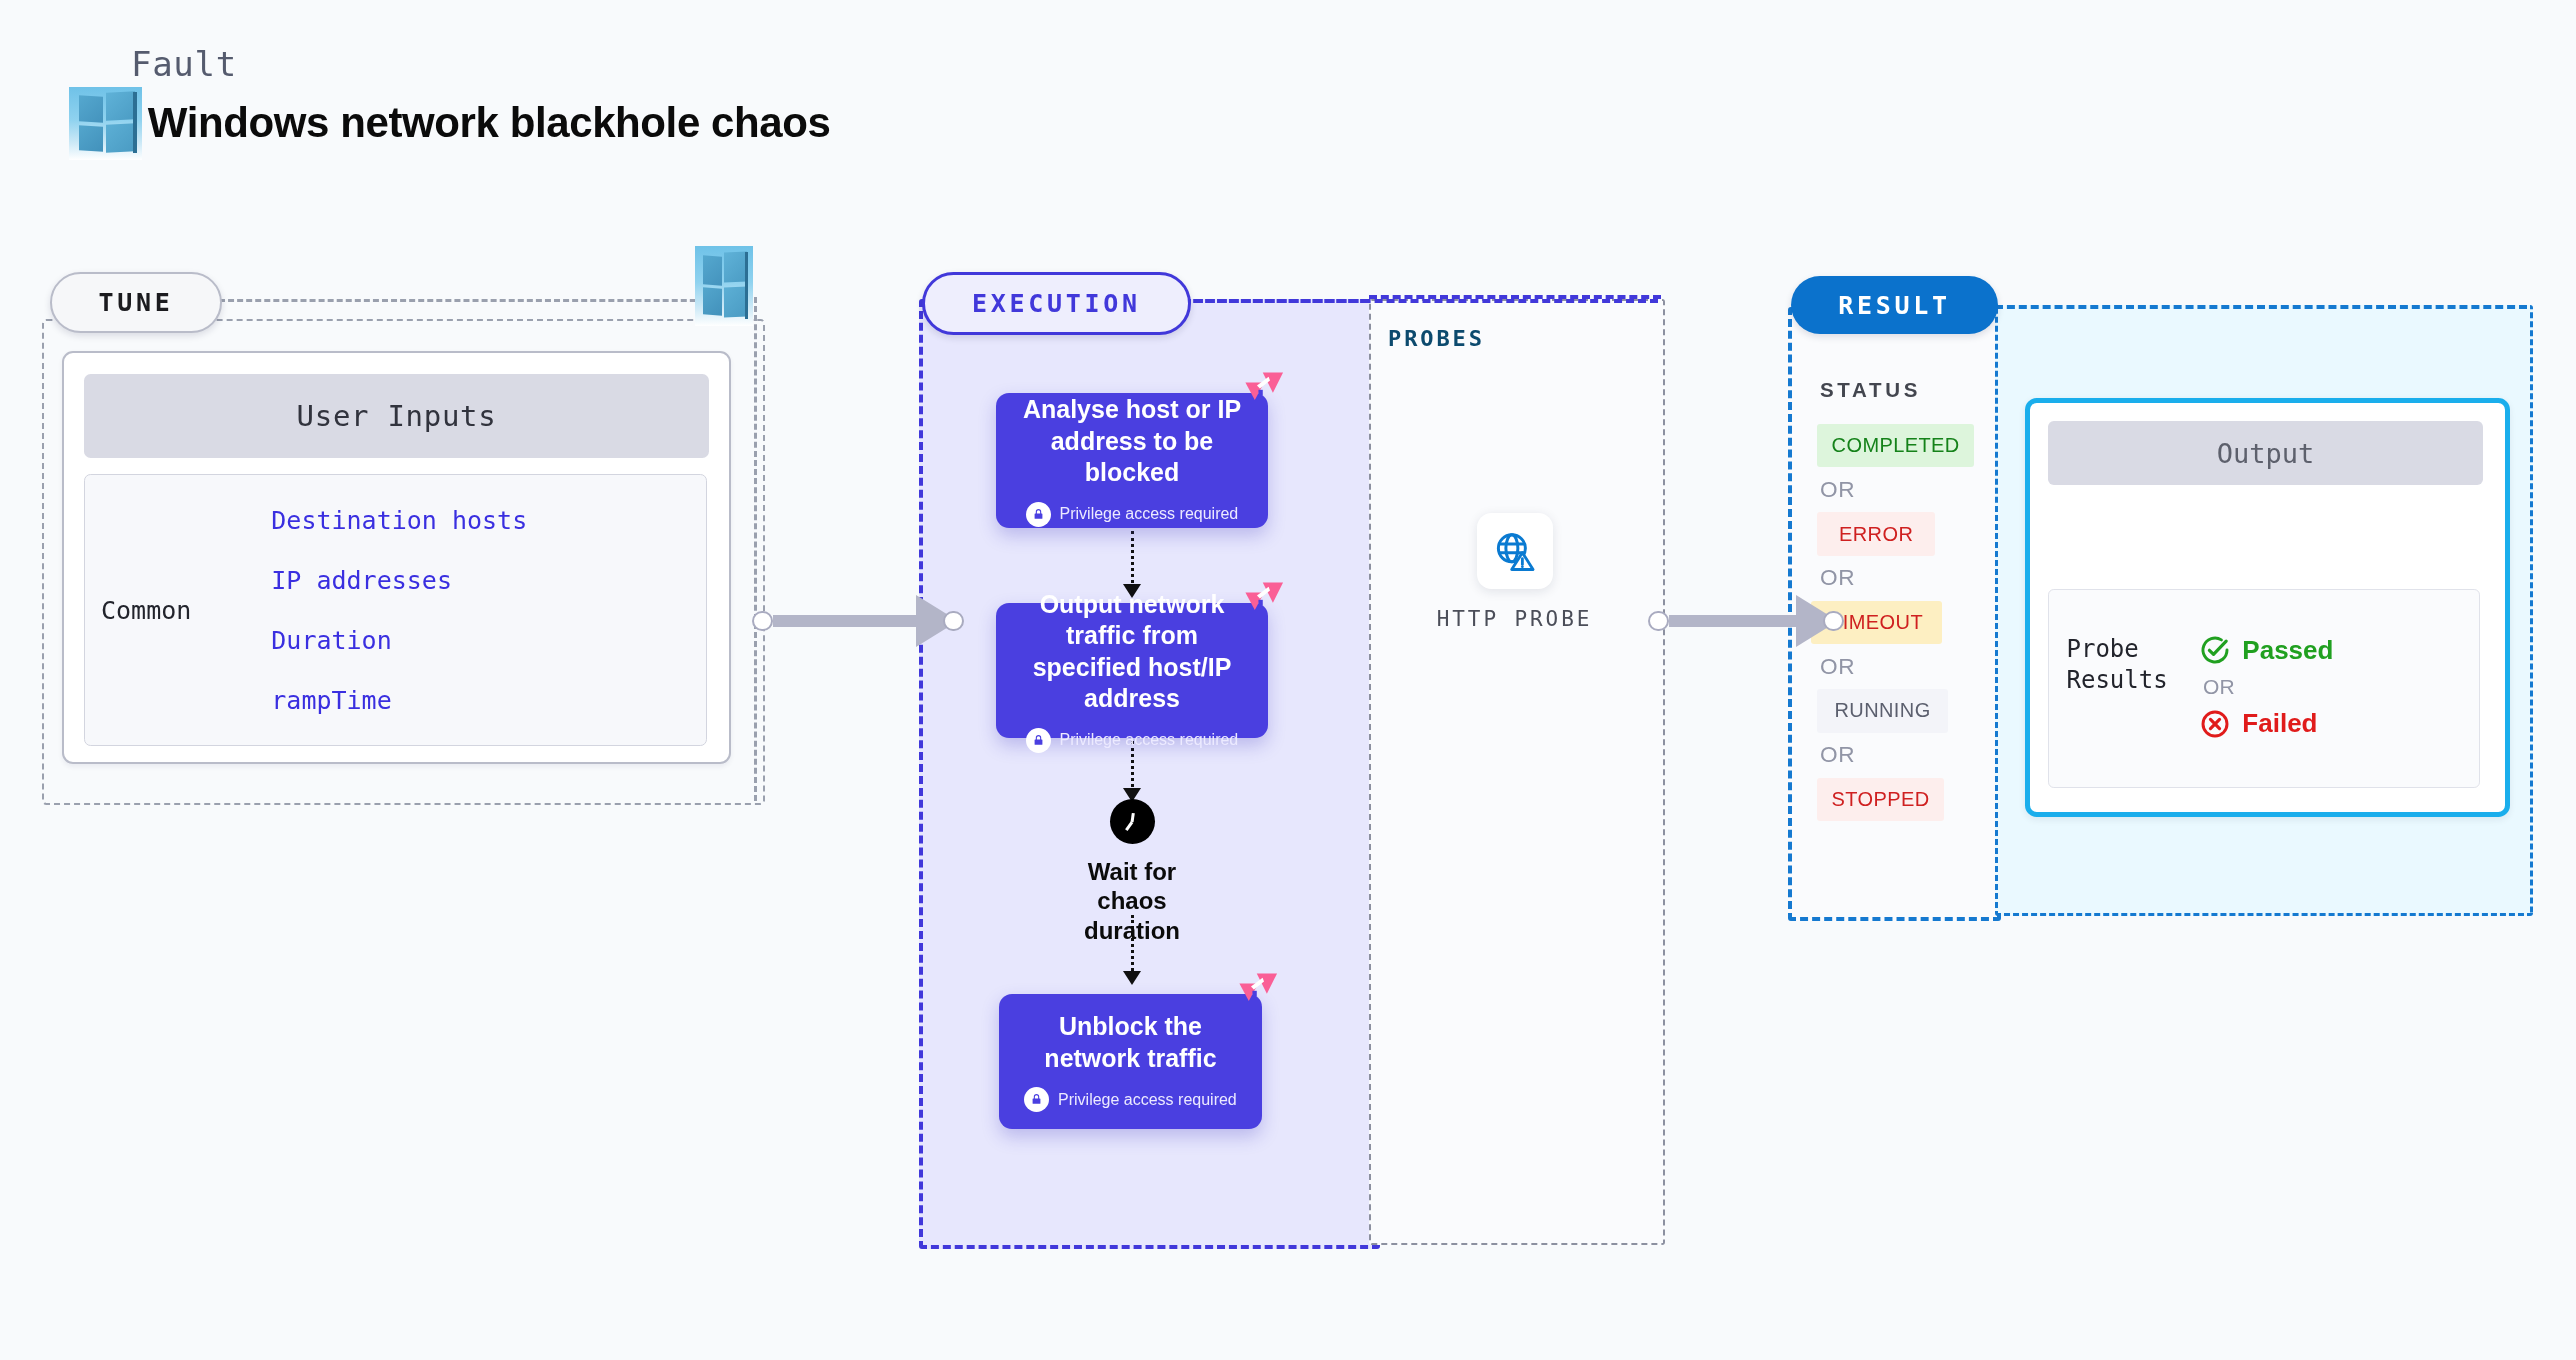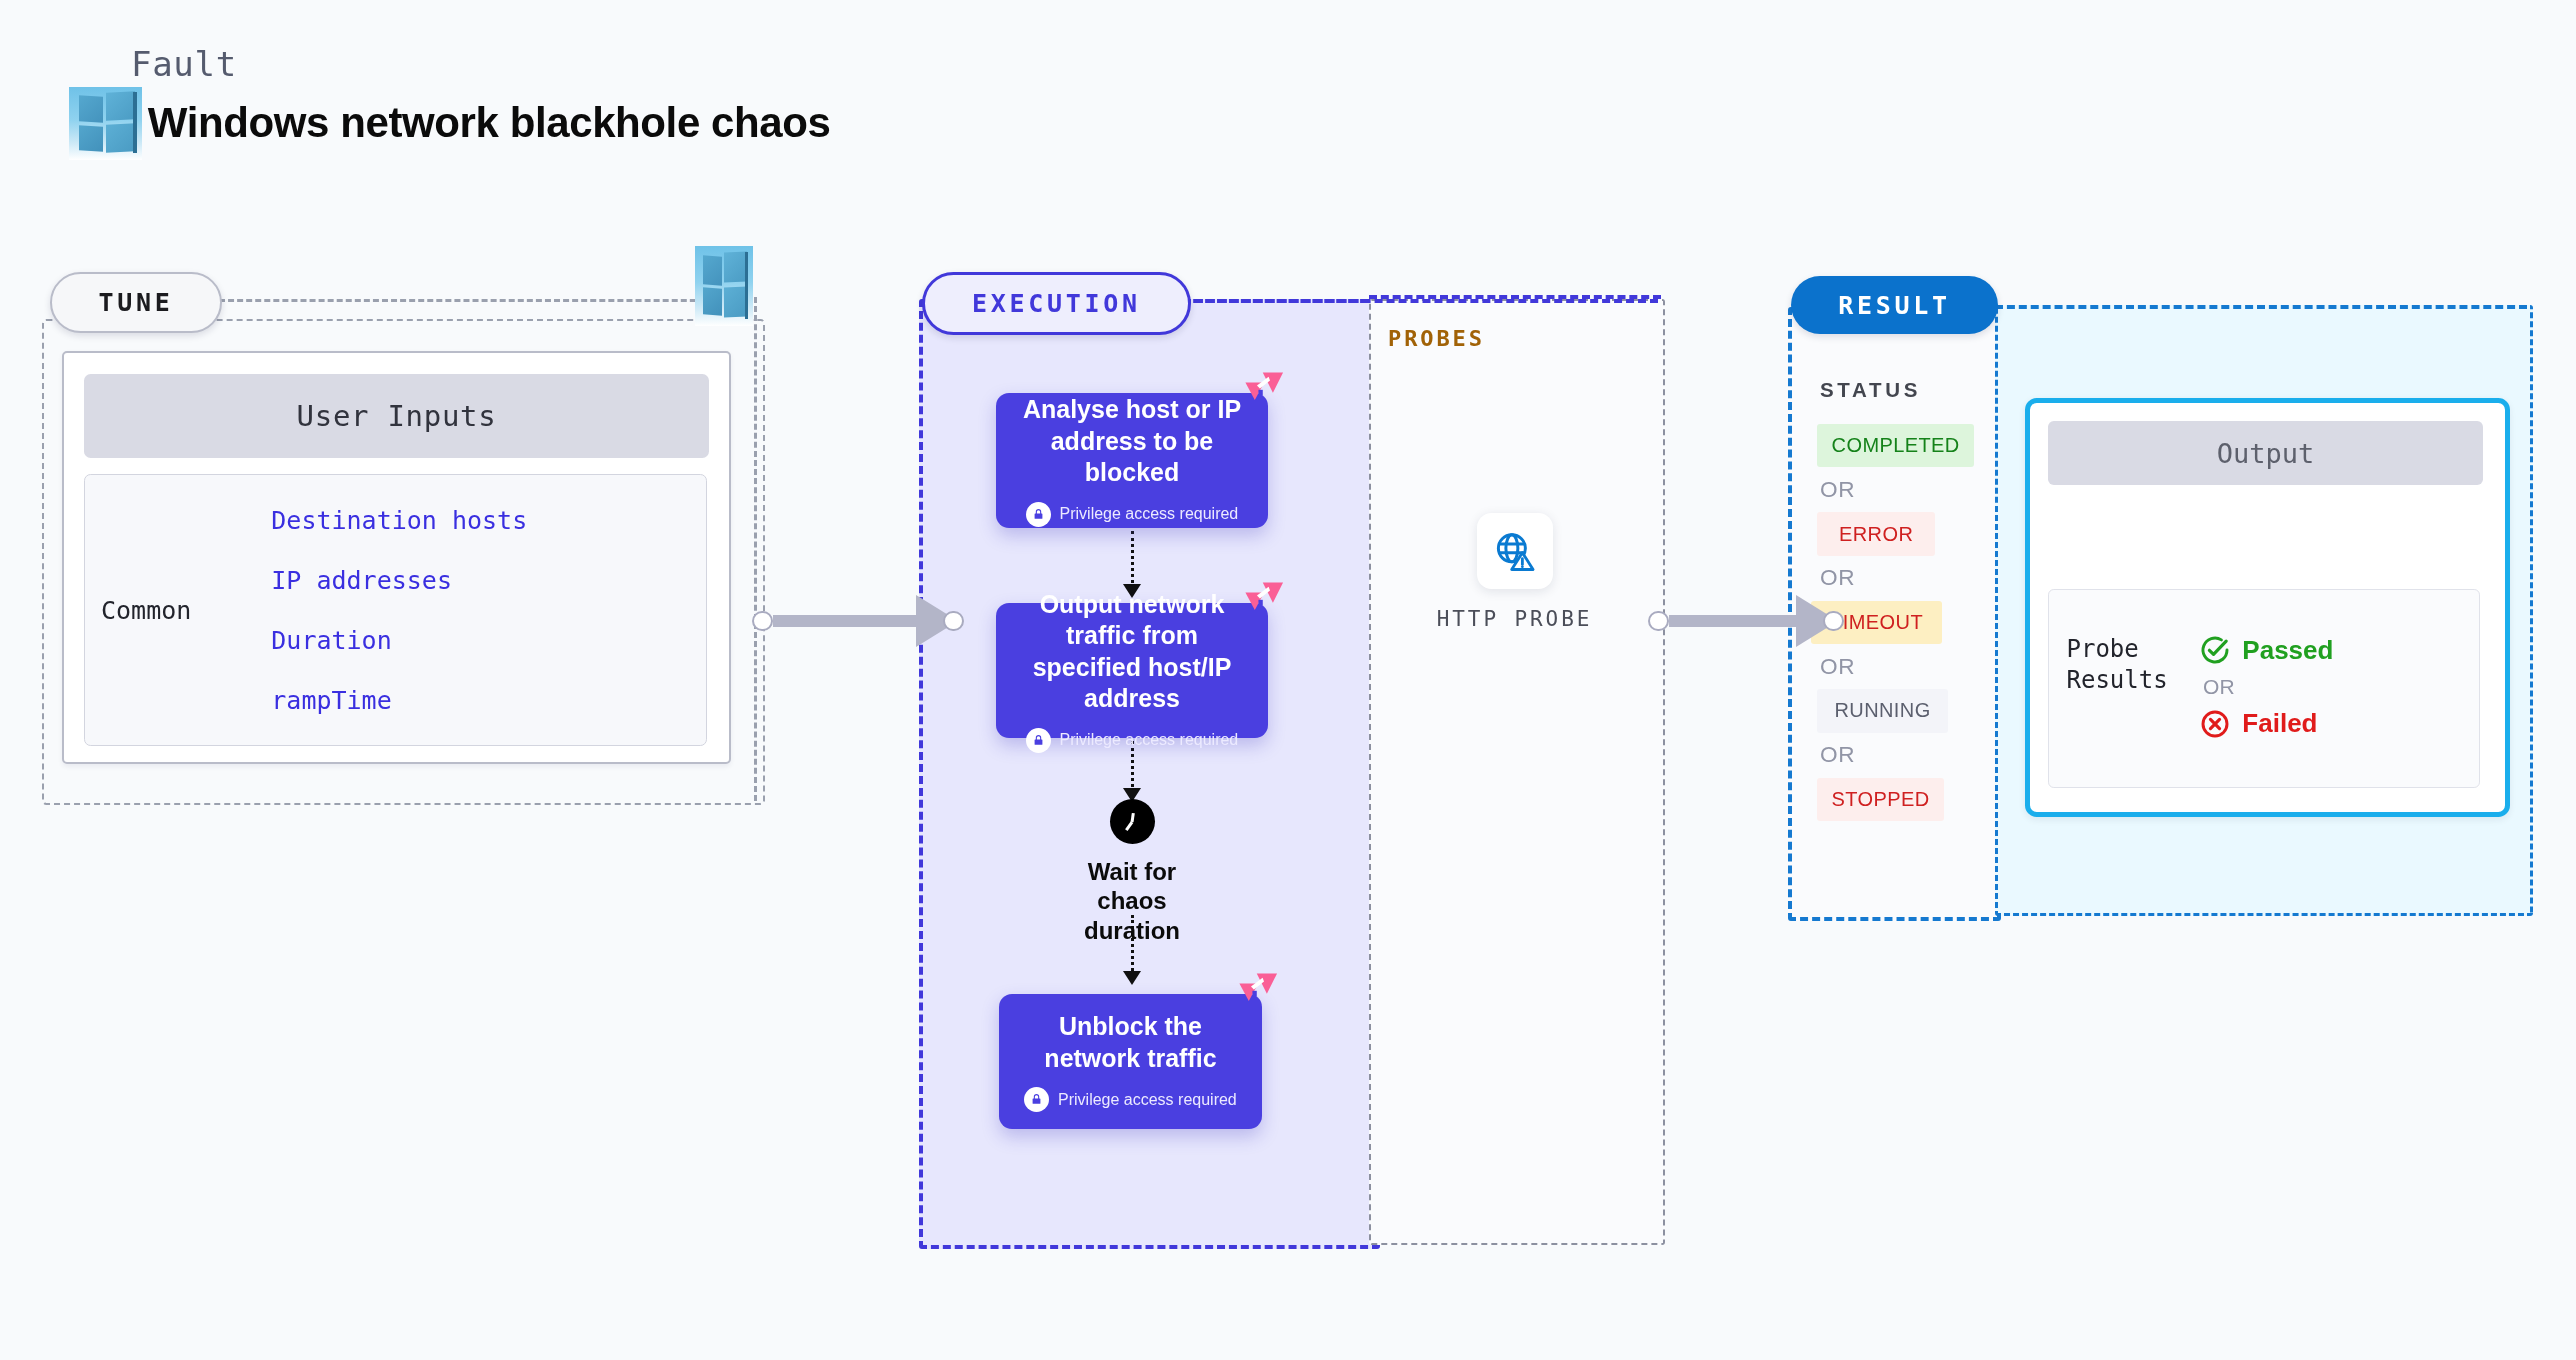--- a/index.html
+++ b/index.html
@@ -69,21 +69,21 @@
     position:absolute;left:219px;top:299px;width:504px;height:0;
     border-top:3.7px dashed #9aa0ae;z-index:5;
   }
   #tune-winlogo{position:absolute;left:695px;top:246px;width:58px;height:80px;z-index:7;}
   #tune-vdash{
     position:absolute;left:754px;top:297px;width:0;height:504px;
     border-left:3.7px dashed #9aa0ae;z-index:4;
   }
   #user-inputs-card{
     position:absolute;left:62px;top:351px;width:665px;height:409px;
-    background:#ffffff;border:2.2px solid #b9bcc9;border-radius:5px;
+    background:#ffffff;border:2.2px solid #b9bcc9;border-radius:11px;
     box-shadow:0 2.2px 5.8px rgba(20,25,60,.06);
   }
   #user-inputs-head{
     position:absolute;left:20px;top:20.5px;width:625px;height:84px;
     background:#d9dae4;border-radius:6.6px;
     display:flex;align-items:center;justify-content:center;
     font-family:"DejaVu Sans Mono","Liberation Mono",monospace;
     font-size:29px;color:#31333d;letter-spacing:0.7px;
   }
   #user-inputs-body{
@@ -133,21 +133,21 @@
     position:absolute;left:1369px;top:299px;width:292px;height:942px;
     background:#fafbfd;border:2.9px dashed #8c90a0;border-radius:2.9px;
   }
   #probes-zone-topcover{
     position:absolute;left:1369px;top:295px;width:292px;height:8.8px;
     border-top:4.4px dashed #4138da;
   }
   #probes-label{
     position:absolute;left:1388px;top:326px;
     font-family:"DejaVu Sans Mono","Liberation Mono",monospace;
-    font-size:22px;color:#a16207;letter-spacing:2.9px;font-weight:bold;
+    font-size:22px;color:#0c4a6e;letter-spacing:2.9px;font-weight:bold;
   }
   #http-probe{
     position:absolute;left:1456px;top:513px;width:117px;
     display:flex;flex-direction:column;align-items:center;
   }
   #http-probe-icon{
     width:76px;height:76px;background:#ffffff;border-radius:14.6px;
     box-shadow:0 2.9px 10.2px rgba(20,25,60,.10);
     display:flex;align-items:center;justify-content:center;
   }

